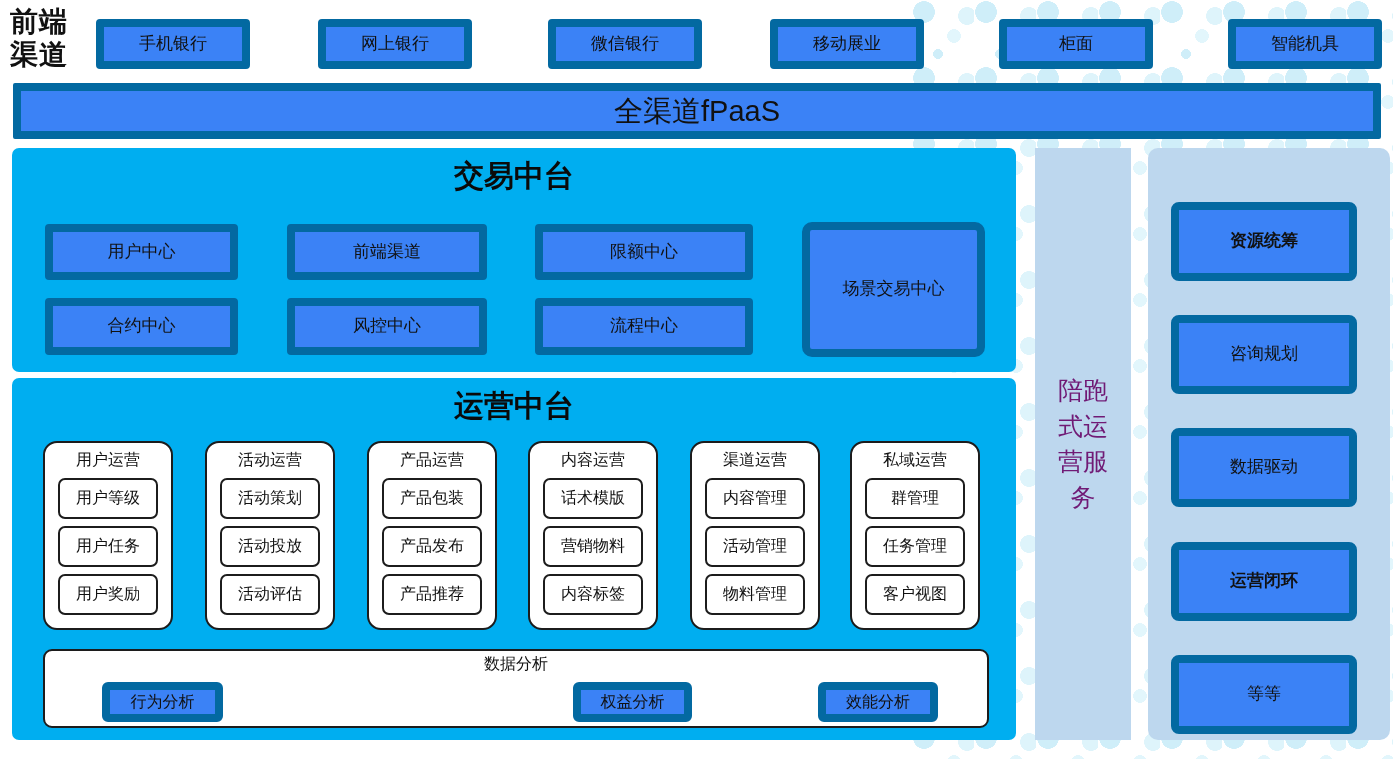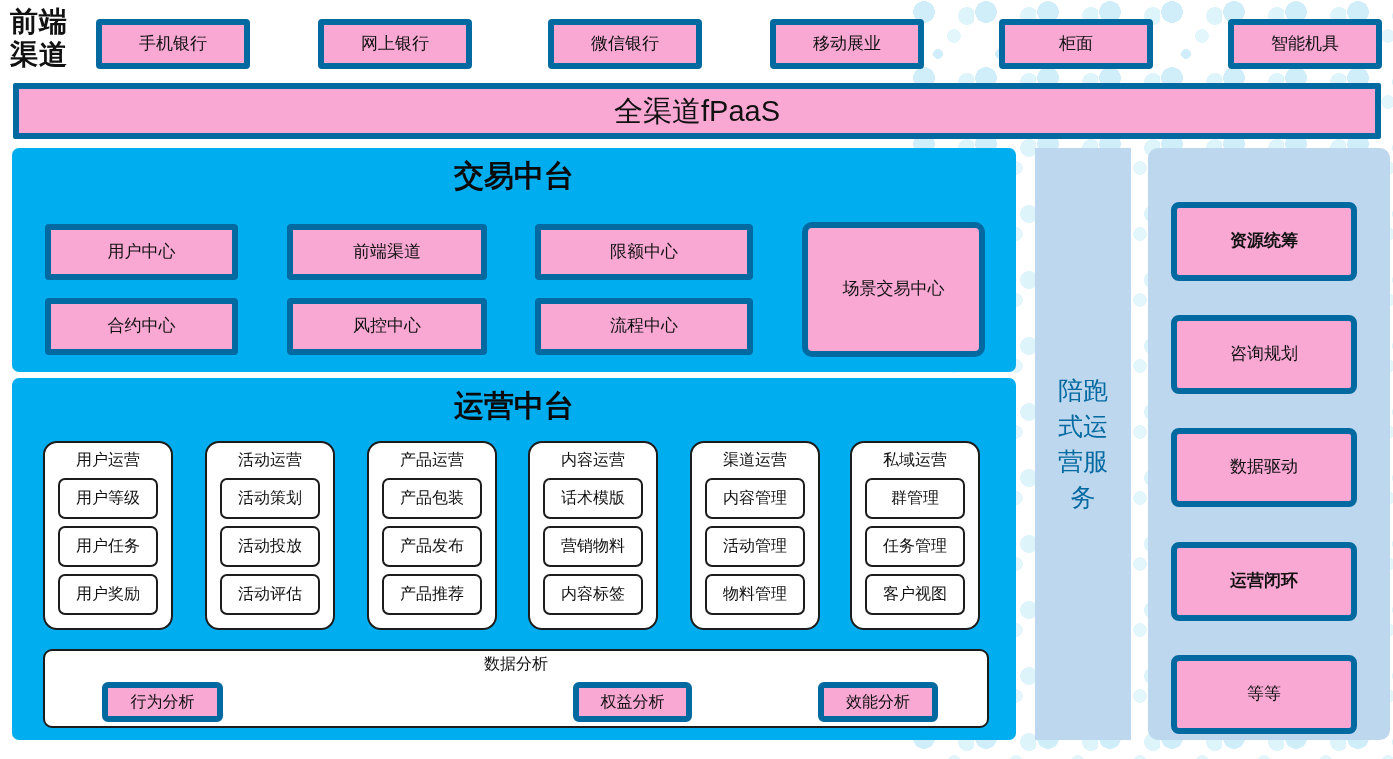--- a/index.html
+++ b/index.html
@@ -14,21 +14,21 @@
       radial-gradient(circle 11px at 12px 12px, #cfeef9 97%, transparent),
       radial-gradient(circle 7px  at 42px 36px, #e2f6fc 97%, transparent),
       radial-gradient(circle 5px  at 26px 54px, #cfeef9 97%, transparent),
       radial-gradient(circle 9px  at 55px 16px, #def4fb 97%, transparent);
     background-size:62px 66px;
   }
   .layer{position:absolute;z-index:1;}
 
   
   .wbox{
-    position:absolute;background:#f9a8d4;border:6px solid #0369a1;border-radius:4px;
+    position:absolute;background:#3b82f6;border:8px solid #0369a1;border-radius:4px;
     display:flex;align-items:center;justify-content:center;
     font-size:17px;line-height:1.2;text-align:center;box-sizing:border-box;
   }
 
   .front-label{
     left:10px;top:5px;width:80px;font-family:"Liberation Serif","DejaVu Serif",serif;
     font-weight:700;font-size:28px;line-height:1.18;letter-spacing:1px;
   }
 
   .fpaas{
@@ -64,21 +64,21 @@
     position:absolute;left:31px;top:271px;width:946px;height:79px;background:#fff;
     border:2px solid #1c1c1c;border-radius:9px;box-sizing:border-box;
   }
   .analysis-title{position:absolute;left:0;right:0;top:3px;text-align:center;font-size:16px;}
   .analysis .wbox{height:40px;top:31px;border-radius:6px;font-size:16px;}
 
   .companion{
     left:1035px;top:148px;width:96px;height:592px;background:#BDD7EE;
     display:flex;align-items:center;justify-content:center;
   }
-  .companion-text{width:54px;font-size:25px;line-height:1.42;text-align:center;color:#0369a1;}
+  .companion-text{width:54px;font-size:25px;line-height:1.42;text-align:center;color:#701a75;}
 
   .service-panel{
     left:1148px;top:148px;width:242px;height:592px;background:#BDD7EE;border-radius:10px;
   }
   .service-panel .wbox{left:23px;width:186px;height:79px;border-radius:8px;margin-top:20px;}
   .bold{font-weight:700;}
 </style>
 </head>
 <body>
 

